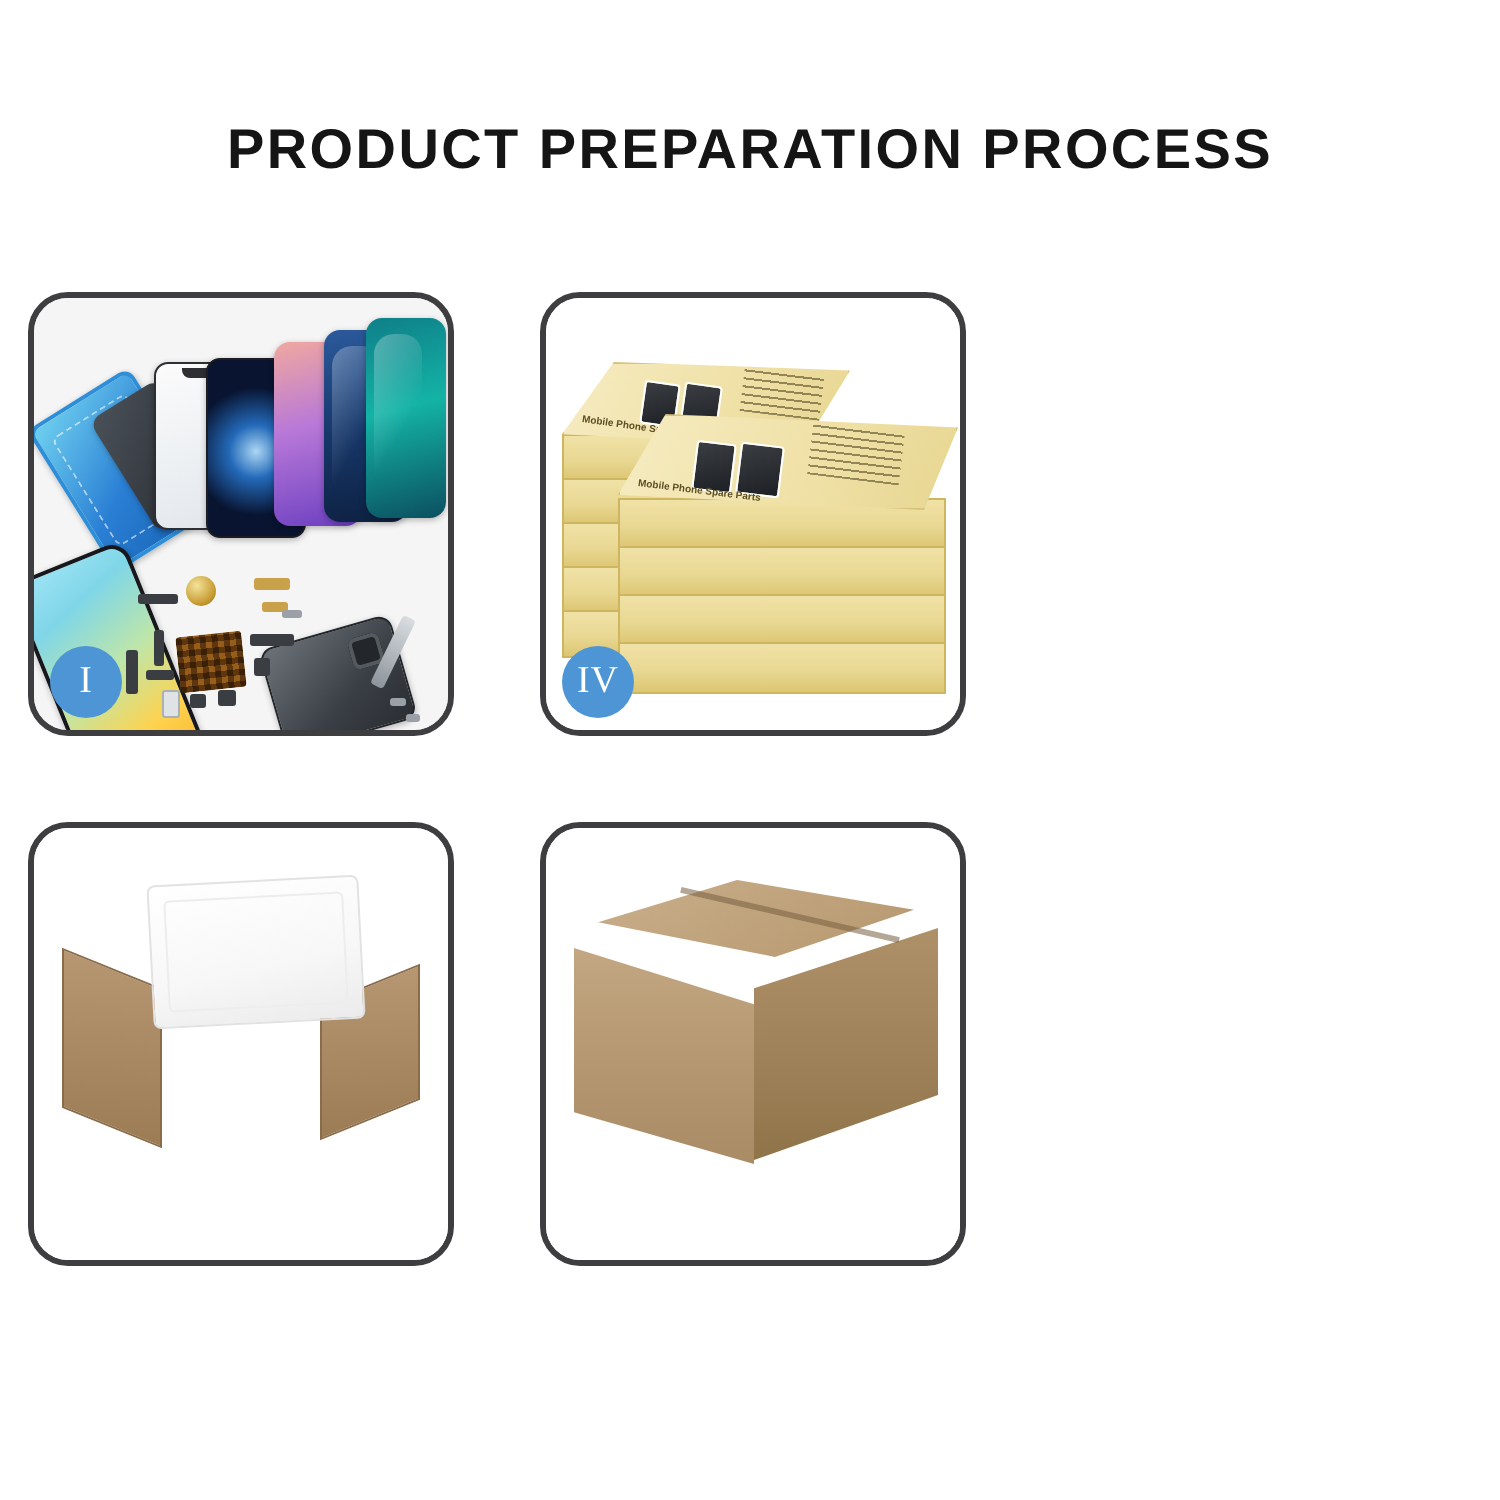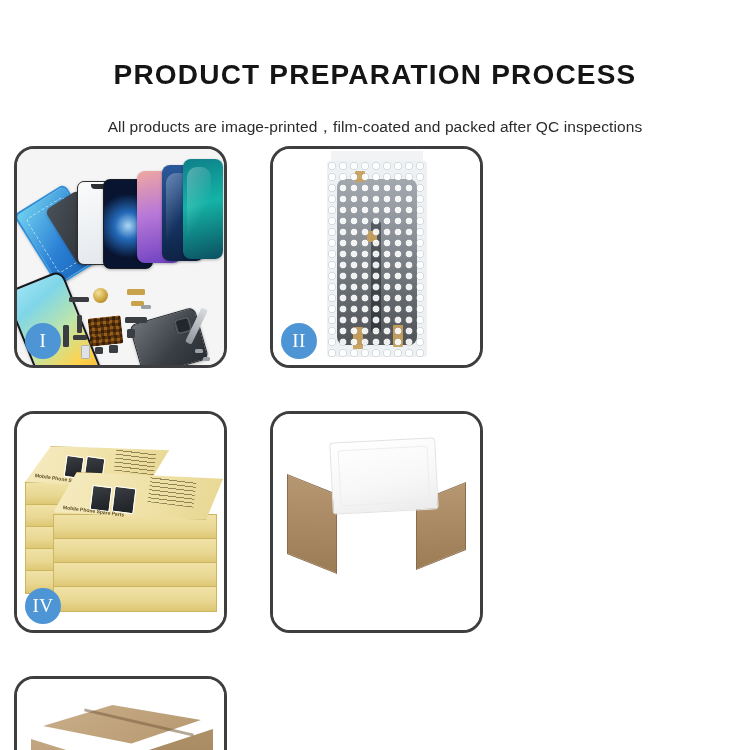--- a/index.html
+++ b/index.html
@@ -342,21 +342,20 @@
     position:absolute; left:52px; top:16px; width:112px; height:3px;
     background: rgba(120,95,64,.55);
     transform: rotate(13deg);
   }
 </style>
 </head>
 <body>
 
 <div class="header">
   <h1 class="title">PRODUCT PREPARATION PROCESS</h1>
-  <p class="subtitle">All products are image-printed，film-coated and packed after QC inspections</p>
 </div>
 
 <div class="grid">
 
   <div class="panel p1">
     <div class="panel-inner">
       <div class="ph ph-a"></div>
       <div class="ph ph-b"></div>
       <div class="ph ph-glass"></div>
       <div class="ph ph-blue"></div>
@@ -379,35 +378,20 @@
       <div class="prt" style="left:92px;top:196px;width:9px;height:8px;"></div>
       <div class="prt" style="left:78px;top:198px;width:8px;height:7px;"></div>
       <div class="prt wht" style="left:64px;top:196px;width:7px;height:12px;"></div>
       <div class="prt lt" style="left:124px;top:156px;width:10px;height:4px;"></div>
       <div class="prt lt" style="left:178px;top:200px;width:8px;height:4px;"></div>
       <div class="prt lt" style="left:186px;top:208px;width:7px;height:4px;"></div>
     </div>
     <div class="badge">I</div>
   </div>
 
-  <div class="panel p2">
-    <div class="panel-inner" style="background:#ffffff;">
-      <div class="bag-top"></div>
-      <div class="bag">
-        <div class="bag-dark"></div>
-        <div class="flex-strip"></div>
-        <div class="tape" style="left:28px;top:10px;"></div>
-        <div class="tape" style="left:40px;top:70px;"></div>
-        <div class="tape" style="left:26px;top:166px;height:22px;"></div>
-        <div class="tape" style="left:66px;top:164px;height:22px;"></div>
-        <div class="bubbles"></div>
-      </div>
-    </div>
-    <div class="badge">II</div>
-  </div>
 
 
   <div class="panel p4">
     <div class="panel-inner" style="background:#ffffff;">
       <div class="stackwrap">
 
         <div class="sbox" style="left:2px;top:58px;width:108px;height:22px;"></div>
         <div class="sbox" style="left:2px;top:80px;width:108px;height:22px;"></div>
         <div class="sbox" style="left:2px;top:102px;width:108px;height:22px;"></div>
         <div class="sbox" style="left:2px;top:124px;width:108px;height:22px;"></div>

